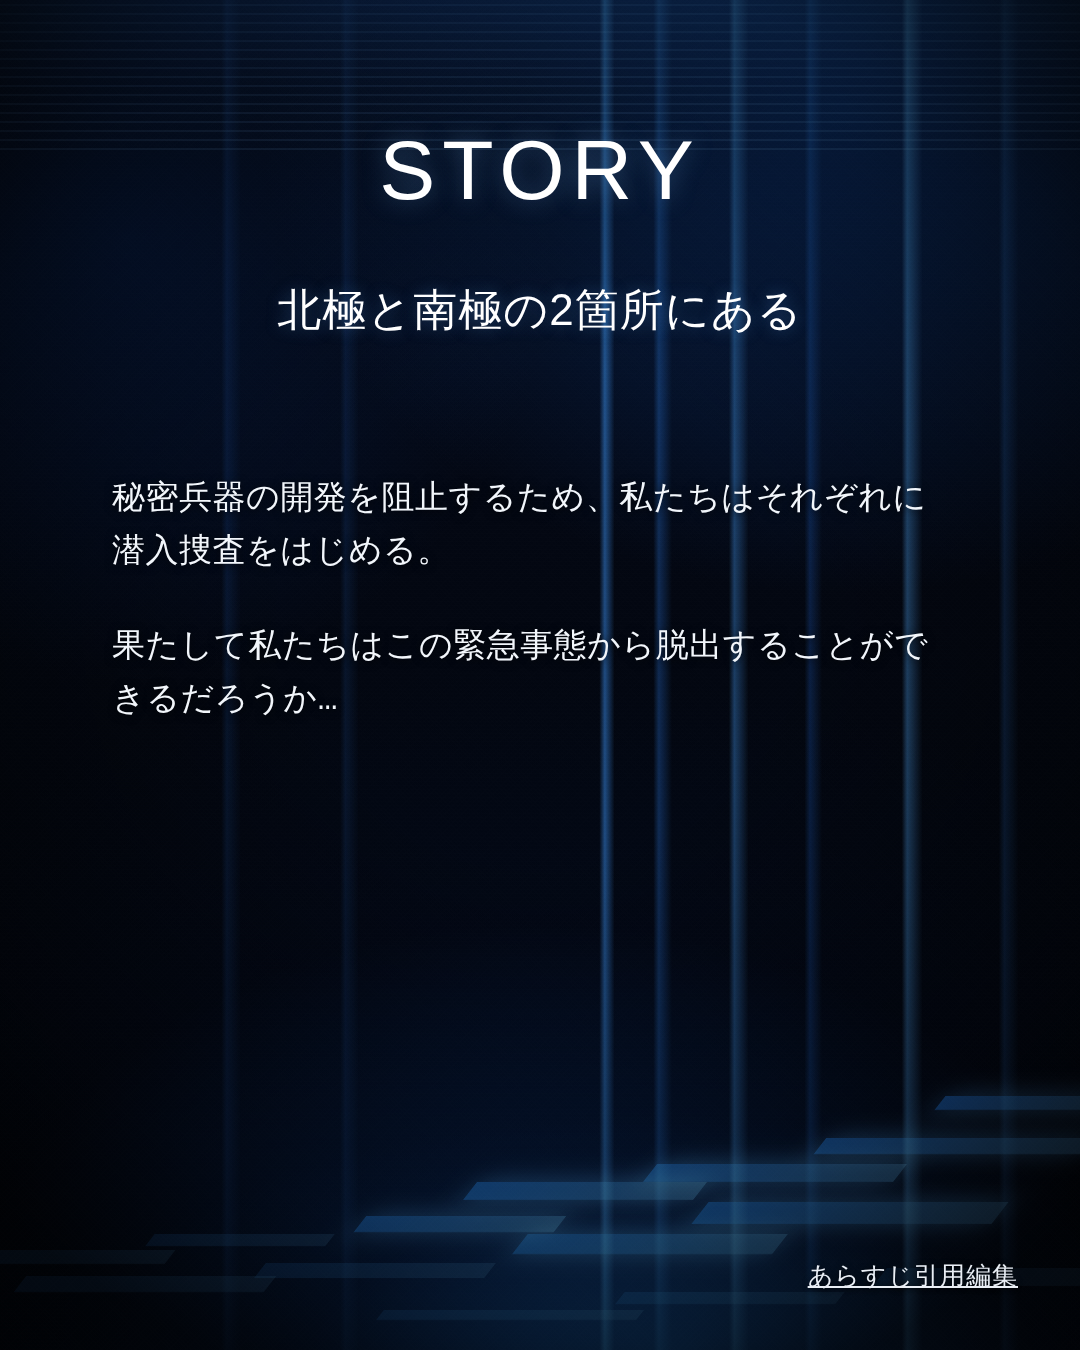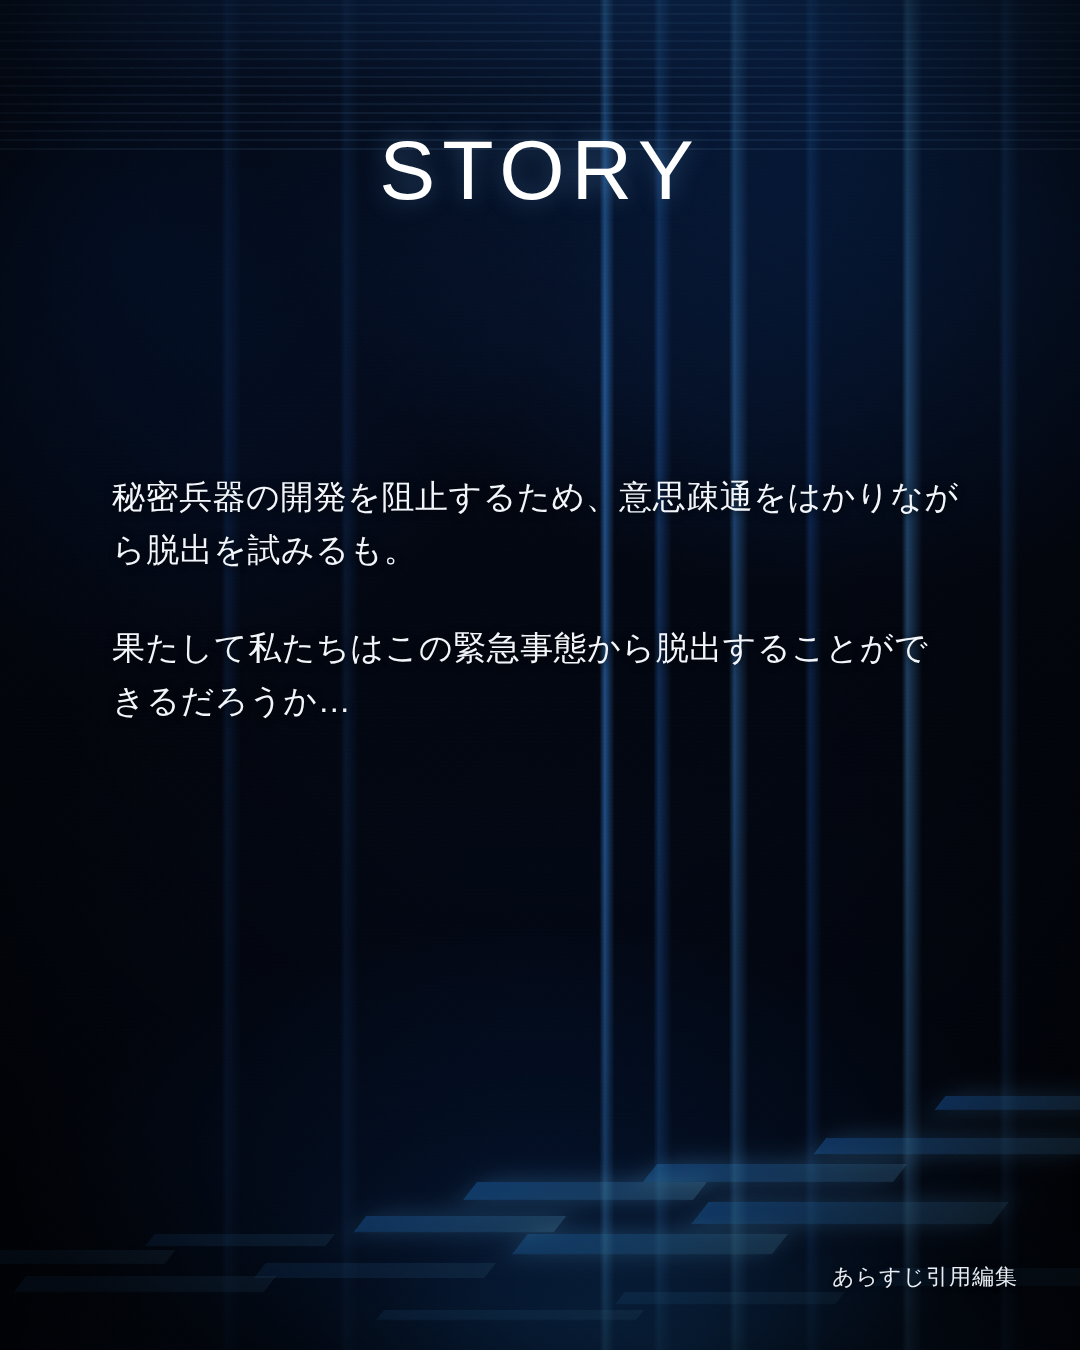--- a/index.html
+++ b/index.html
@@ -157,30 +157,31 @@
     width: 848px;
   }
   .para {
     color: #f2f6fb;
     font-size: 33px;
     line-height: 1.62;
     letter-spacing: 0.5px;
     margin: 0 0 44px 0;
     text-shadow: 0 1px 8px rgba(0,0,0,0.8);
   }
-  .para:last-child { margin-bottom: 0; }
+  .para:last-child { margin-bottom: 0; font-family: Liberation Mono, monospace; }
 
   .credit {
     position: absolute;
     right: 62px;
     bottom: 58px;
     color: #e9eef5;
-    font-size: 22px;
+    font-size: 25px;
     letter-spacing: 1px;
     text-shadow: 0 1px 6px rgba(0,0,0,0.8);
+    text-decoration: underline;
   }
 </style>
 </head>
 <body>
 
 <div class="poster">
 
   <div class="bg-base"></div>
   <div class="bg-streaks"></div>
   <div class="bg-top-glitch"></div>
@@ -205,23 +206,24 @@
 
   <div class="bg-bottom-glow"></div>
   <div class="bg-vignette"></div>
   <div class="bg-noise"></div>
 
   <div class="content">
 
     <div class="title">STORY</div>
 
     <div class="lead">
+      <span class="line">北極と南極の2箇所にある</span>
     </div>
 
     <div class="body">
-      <p class="para">秘密兵器の開発を阻止するため、意思疎通をはかりながら脱出を試みるも。</p>
+      <p class="para">秘密兵器の開発を阻止するため、私たちはそれぞれに潜入捜査をはじめる。</p>
       <p class="para">果たして私たちはこの緊急事態から脱出することができるだろうか…</p>
     </div>
 
     <div class="credit">あらすじ引用編集</div>
 
   </div>
 </div>
 
 </body></html>

